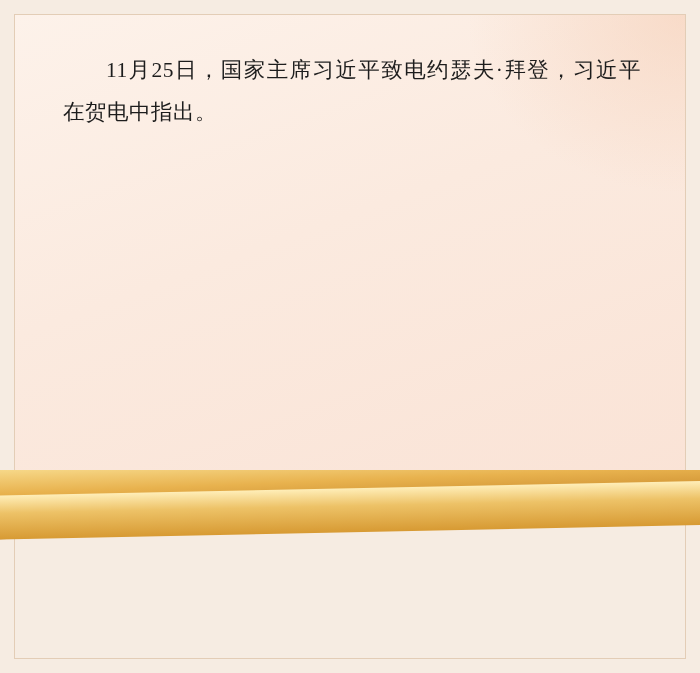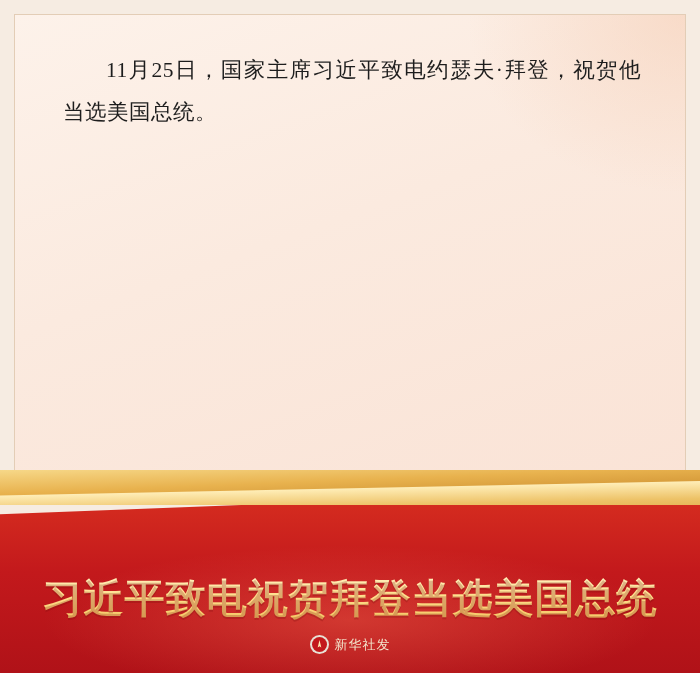--- a/index.html
+++ b/index.html
@@ -187,39 +187,23 @@
 <body>
 
 <div class="poster">
 
   <div class="frame-outer"></div>
   <div class="frame-inner-line"></div>
 
   <div class="text-panel">
     <div class="corner-tint"></div>
     <div class="body-text">
-      <p>11月25日，国家主席习近平致电约瑟夫·拜登，祝贺他当选美国总统。</p>
+      <p>11月25日，国家主席习近平致电约瑟夫·拜登，习近平在贺电中指出。</p>
     </div>
   </div>
 
   <div class="gold-band">
     <div class="gold-shape"></div>
     <div class="gold-shape2"></div>
   </div>
 
-  <div class="red-band">
-    <div class="red-band-top-mask"></div>
-    <div class="red-glow"></div>
-
-    <div class="headline">习近平致电祝贺拜登当选美国总统</div>
-
-    <div class="footer-logo">
-      <span class="logo-mark">
-        <svg width="15" height="15" viewBox="0 0 15 15" aria-hidden="true">
-          <circle cx="7.5" cy="7.5" r="7.5" fill="#c3191c"></circle>
-          <path d="M7.5 3 L9.3 10.5 L7.5 9.2 L5.7 10.5 Z" fill="#ffe9b0"></path>
-        </svg>
-      </span>
-      <span class="logo-text">新华社发</span>
-    </div>
-  </div>
 
 </div>
 
 </body></html>

